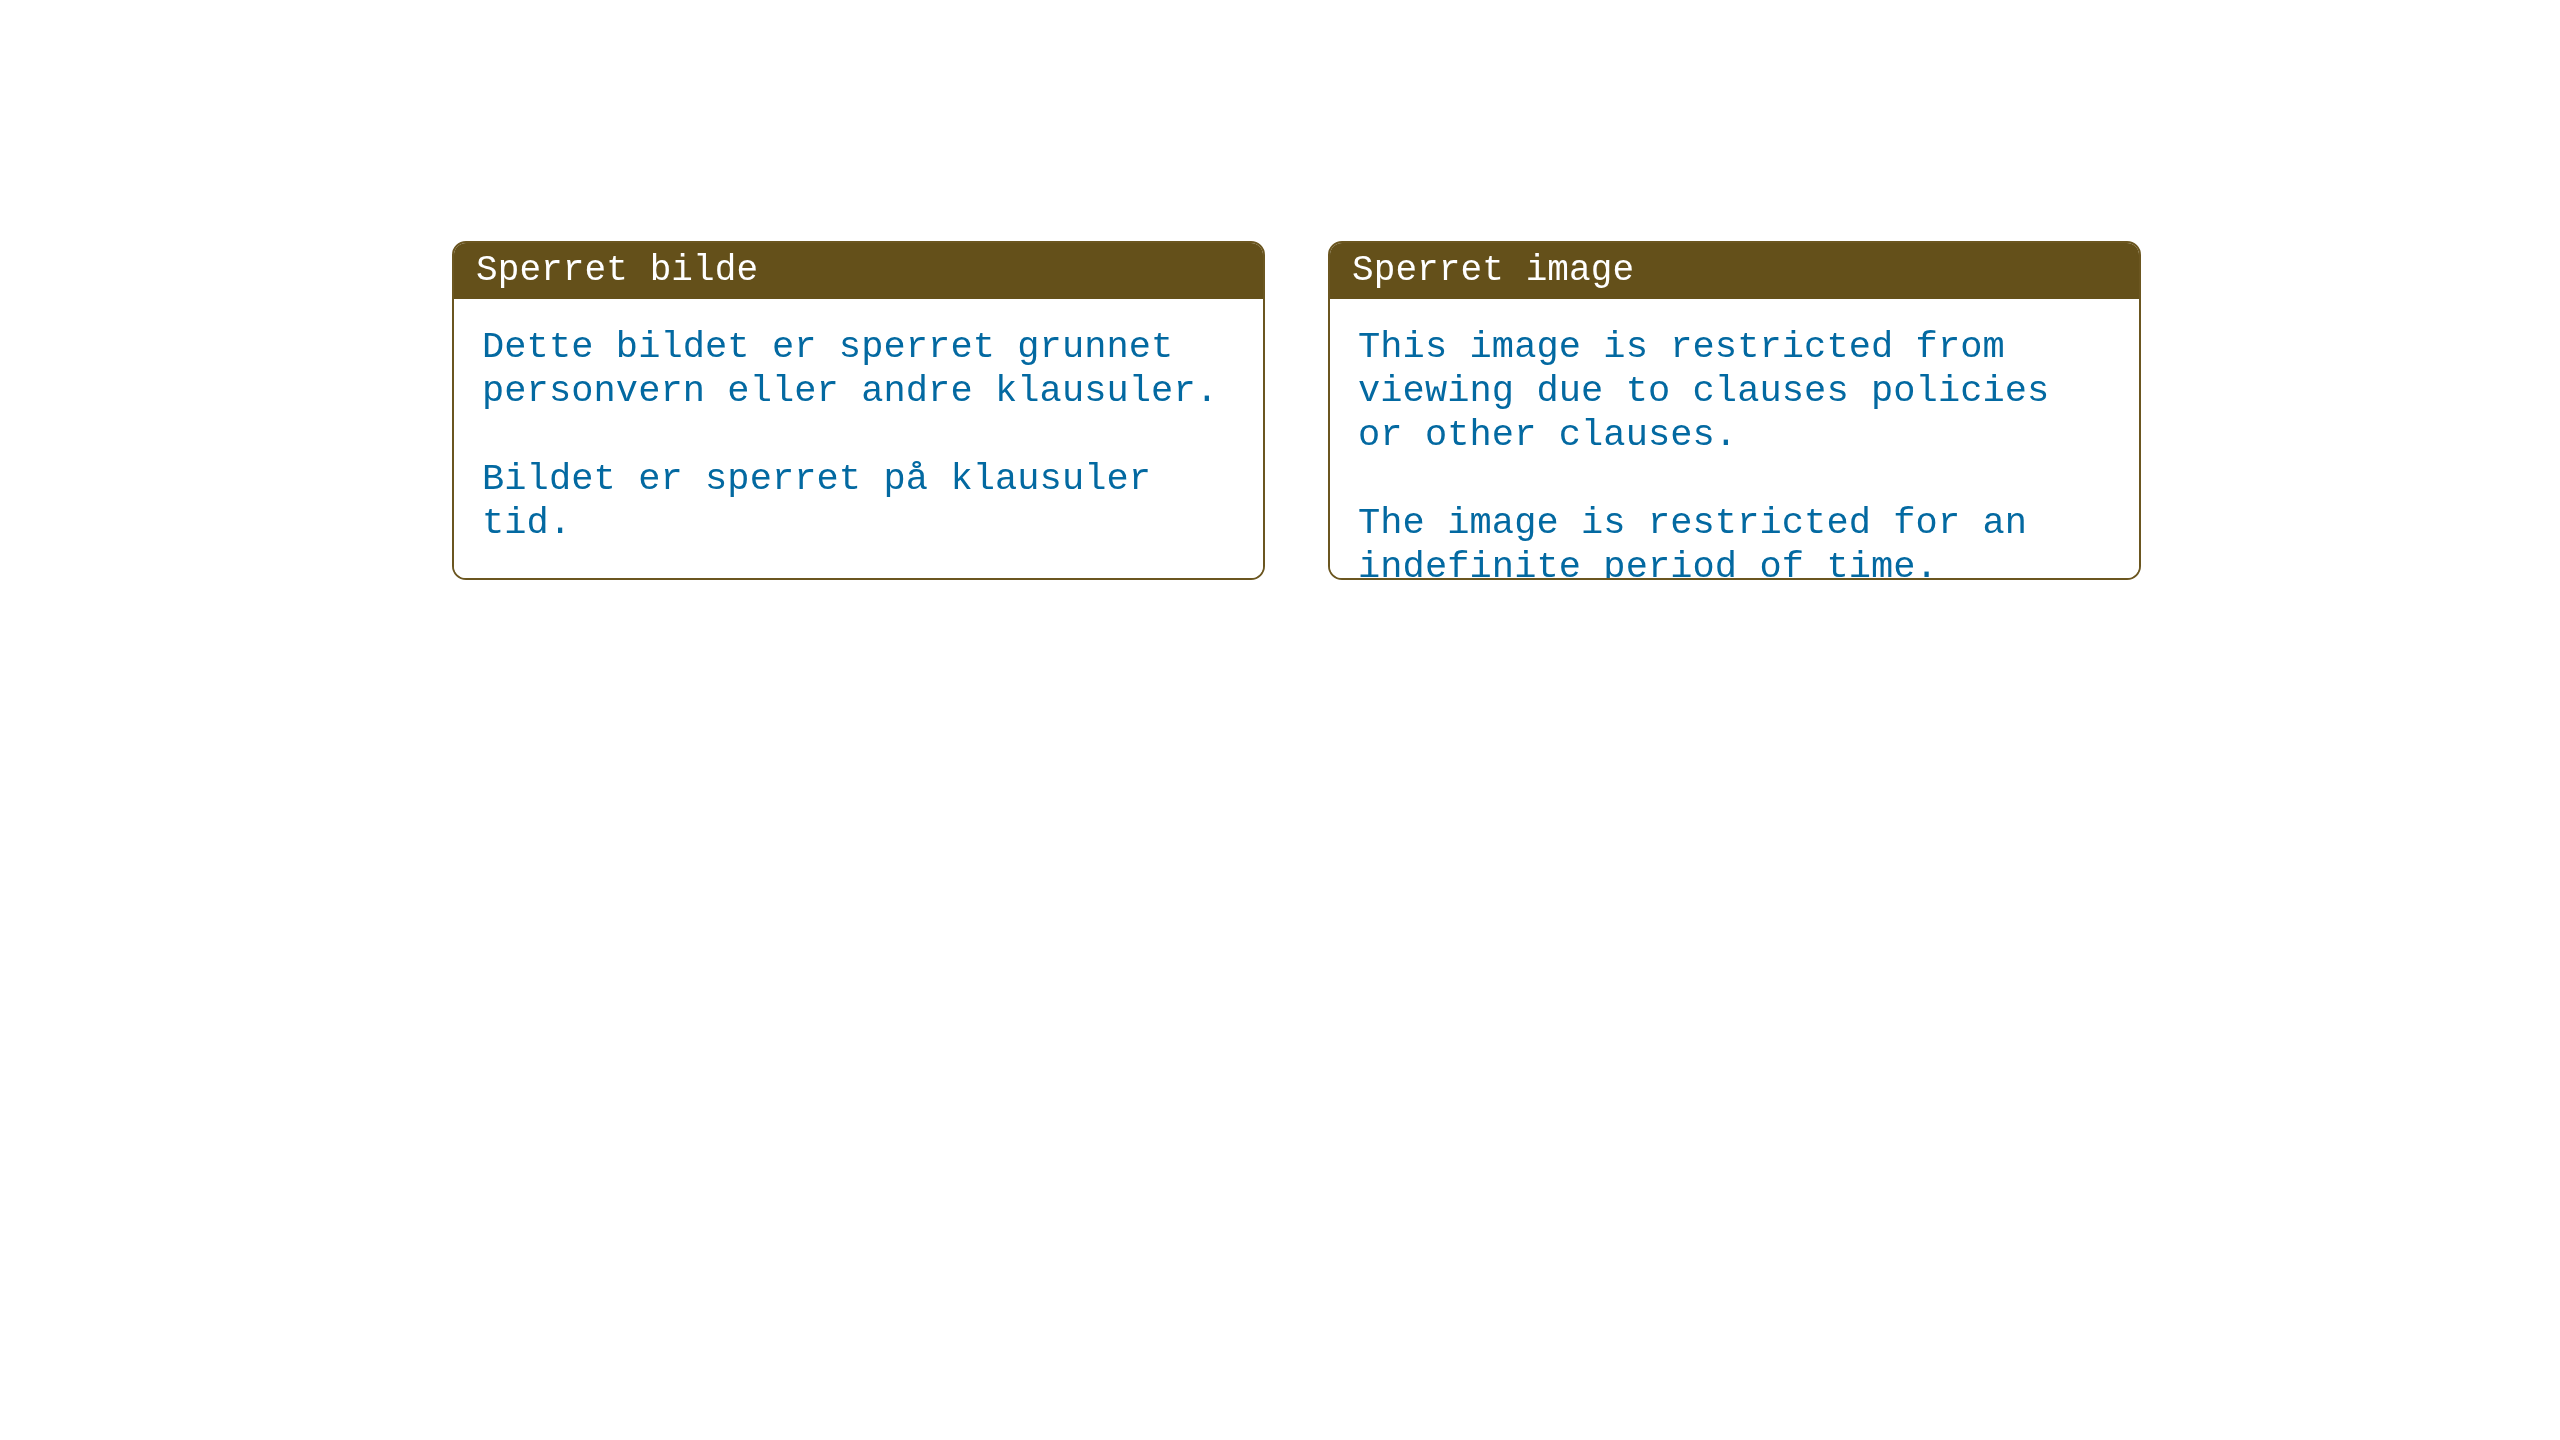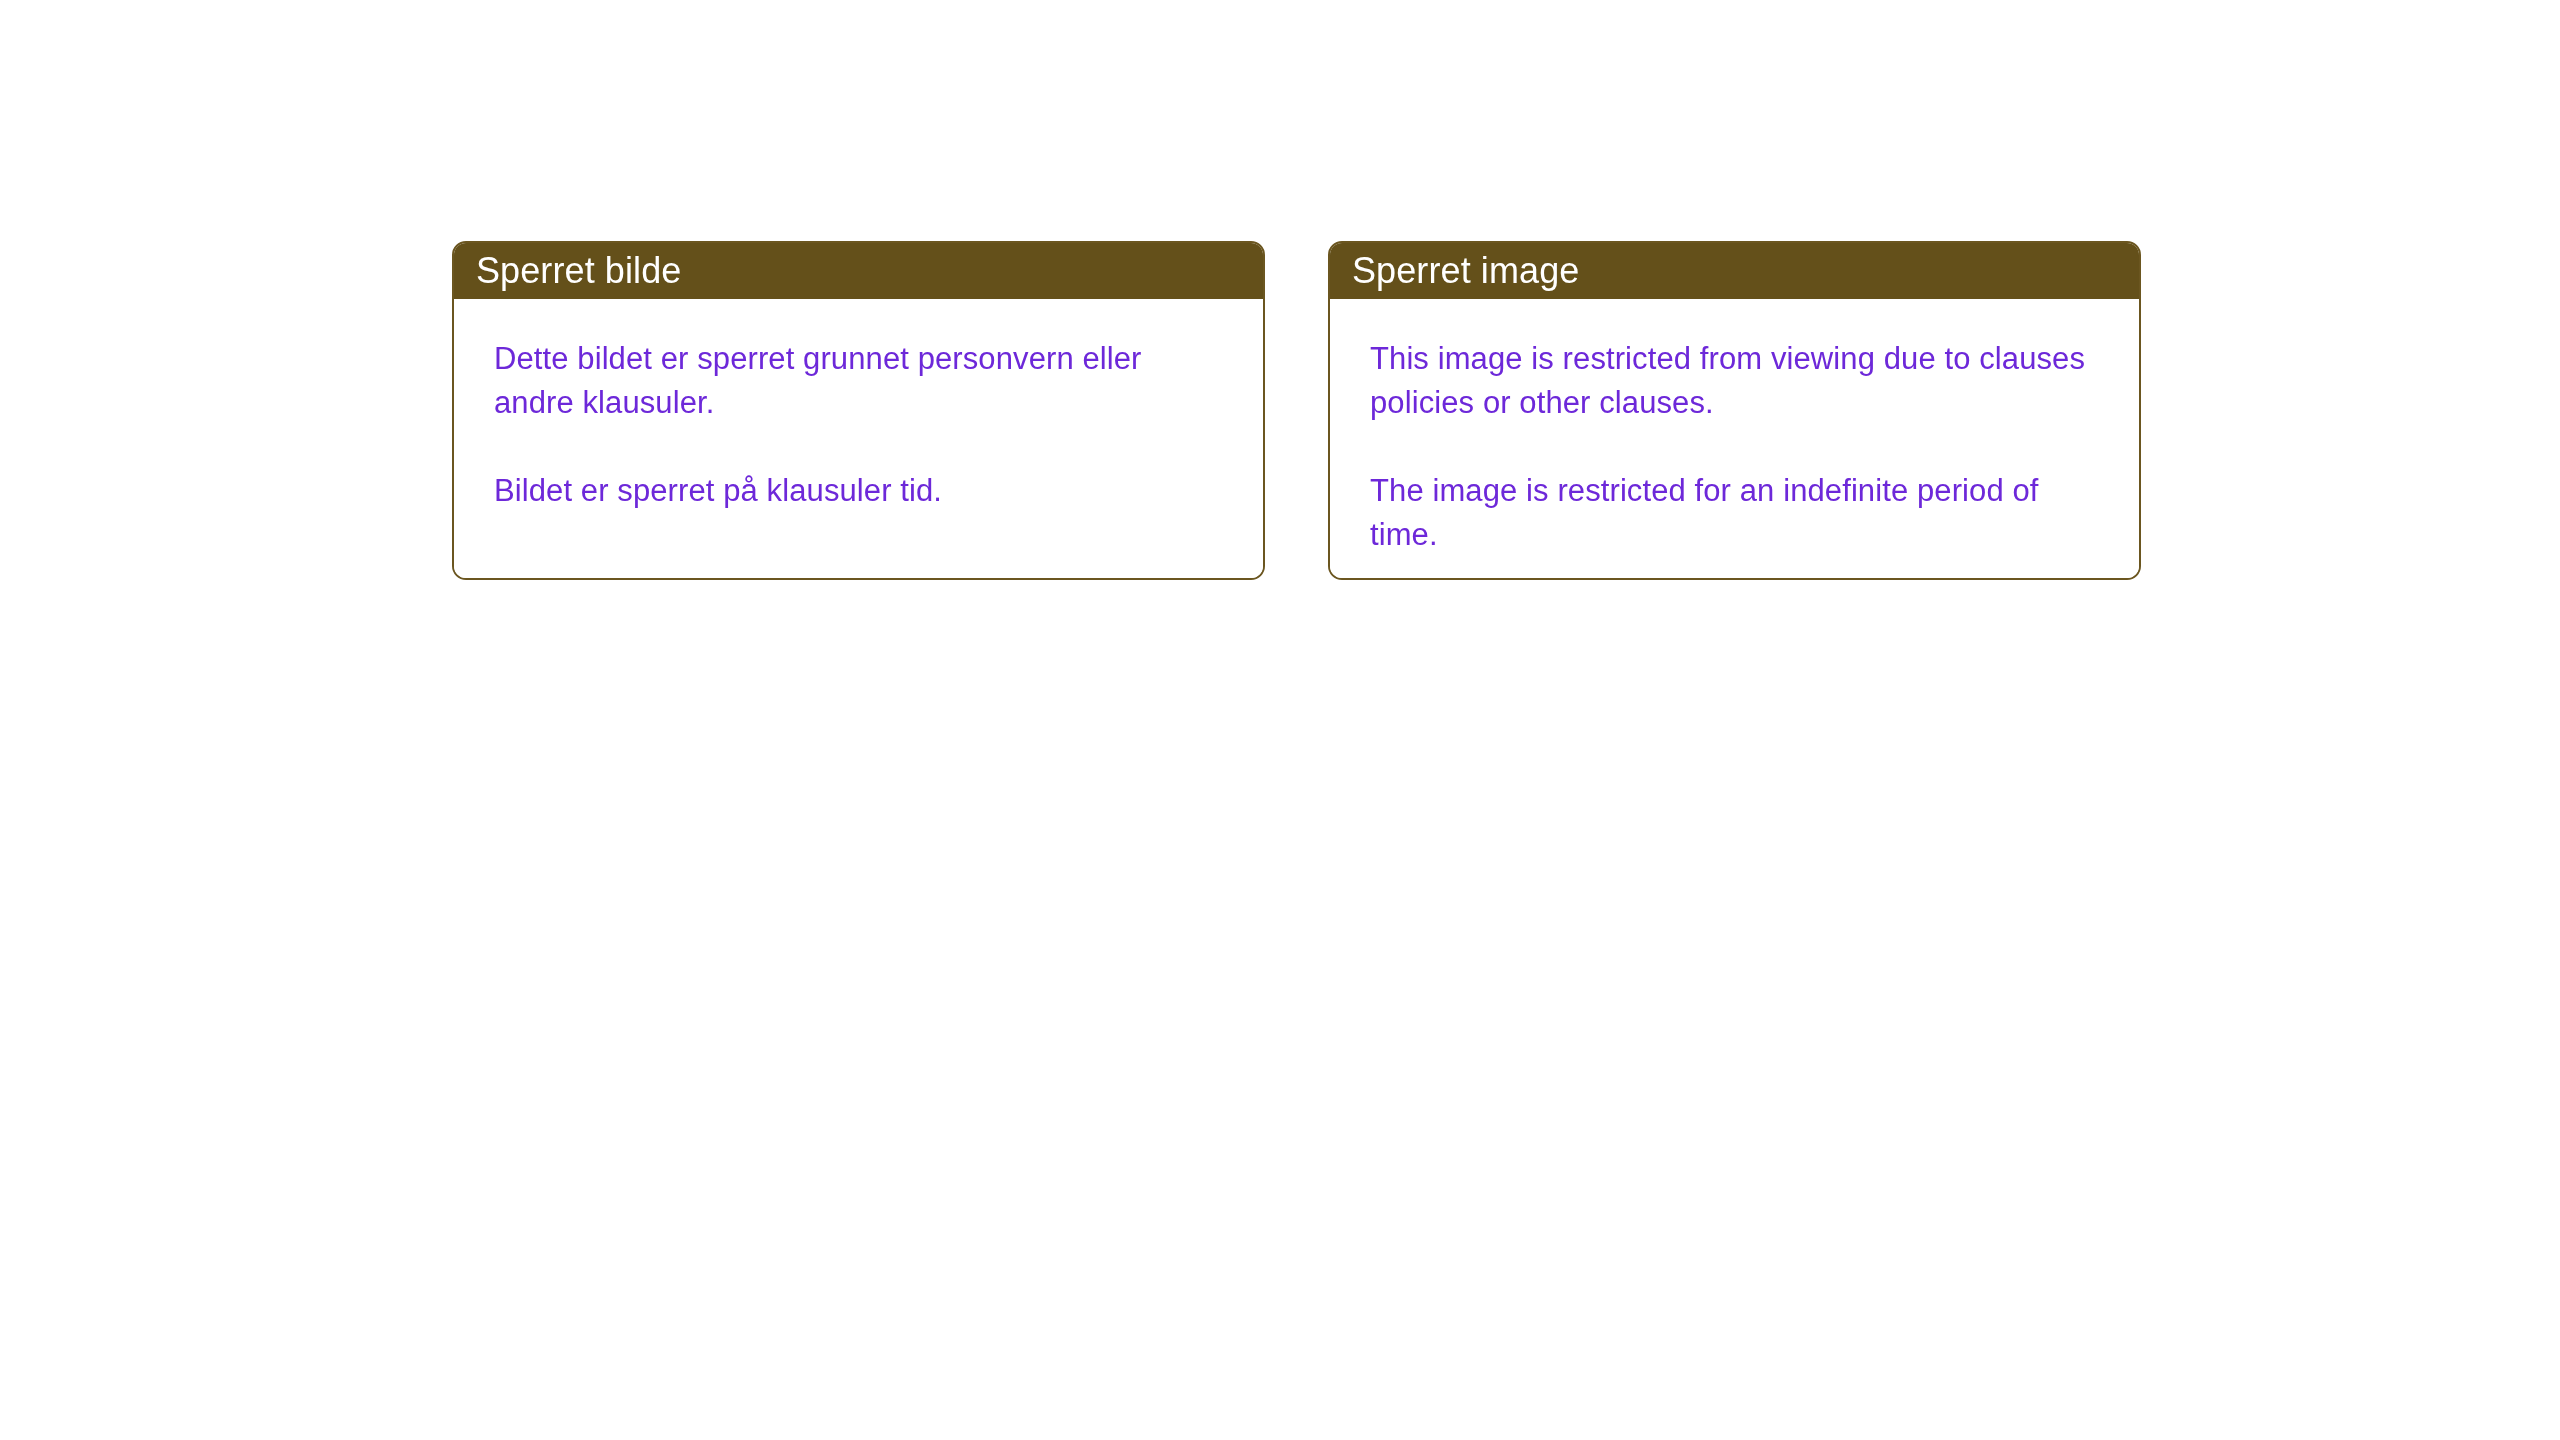--- a/index.html
+++ b/index.html
@@ -12,20 +12,21 @@
     height: 1440px;
     font-family: "Liberation Sans", sans-serif;
     overflow: hidden;
   }
 
   .page {
     position: relative;
     width: 2295px;
     height: 1440px;
     background: #ffffff;
+    font-family: Liberation Mono, monospace;
   }
 
   .cards-row {
     position: absolute;
     left: 452px;
     top: 241px;
     display: flex;
     flex-direction: row;
     align-items: flex-start;
     gap: 63px;
@@ -63,24 +64,24 @@
   }
 
   .card-body {
     flex: 1 1 auto;
     background: #ffffff;
     padding: 22px 24px 0 24px;
     box-sizing: border-box;
   }
 
   .card-paragraph {
-    color: #6d28d9;
-    font-size: 31px;
+    color: #0369a1;
+    font-size: 37px;
     line-height: 44px;
-    margin: 16px;
+    margin: 4px;
     letter-spacing: 0.1px;
   }
 
   .card-paragraph + .card-paragraph {
     margin-top: 44px;
   }
 </style>
 </head>
 <body>
 

